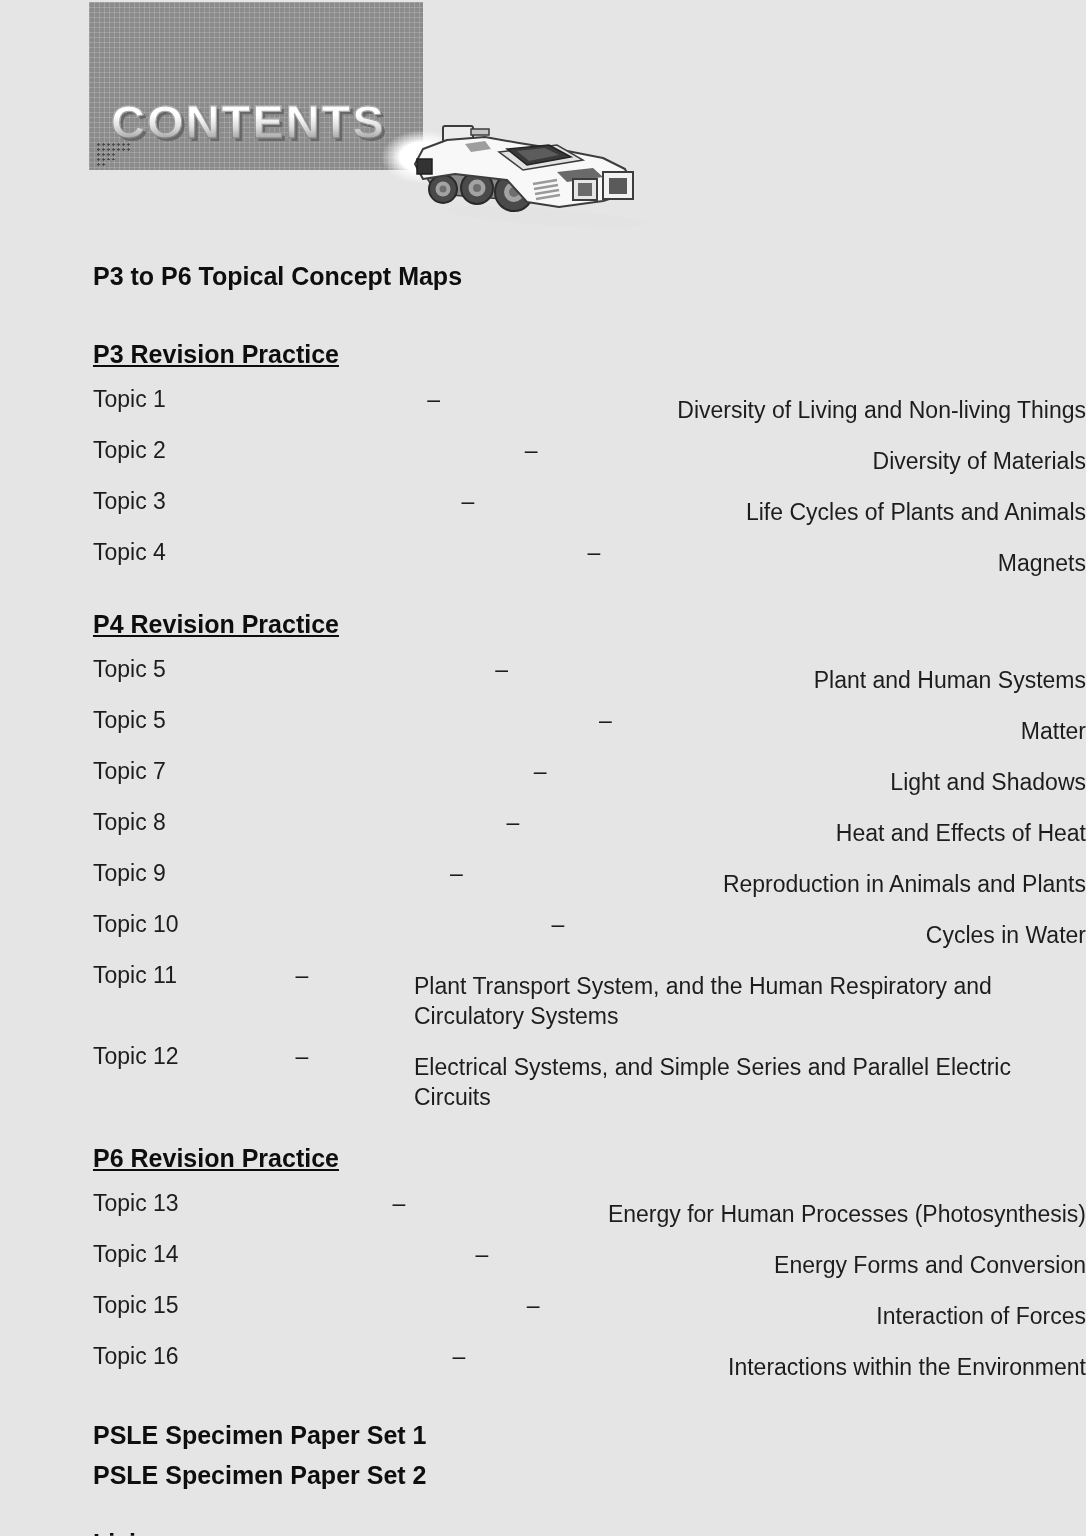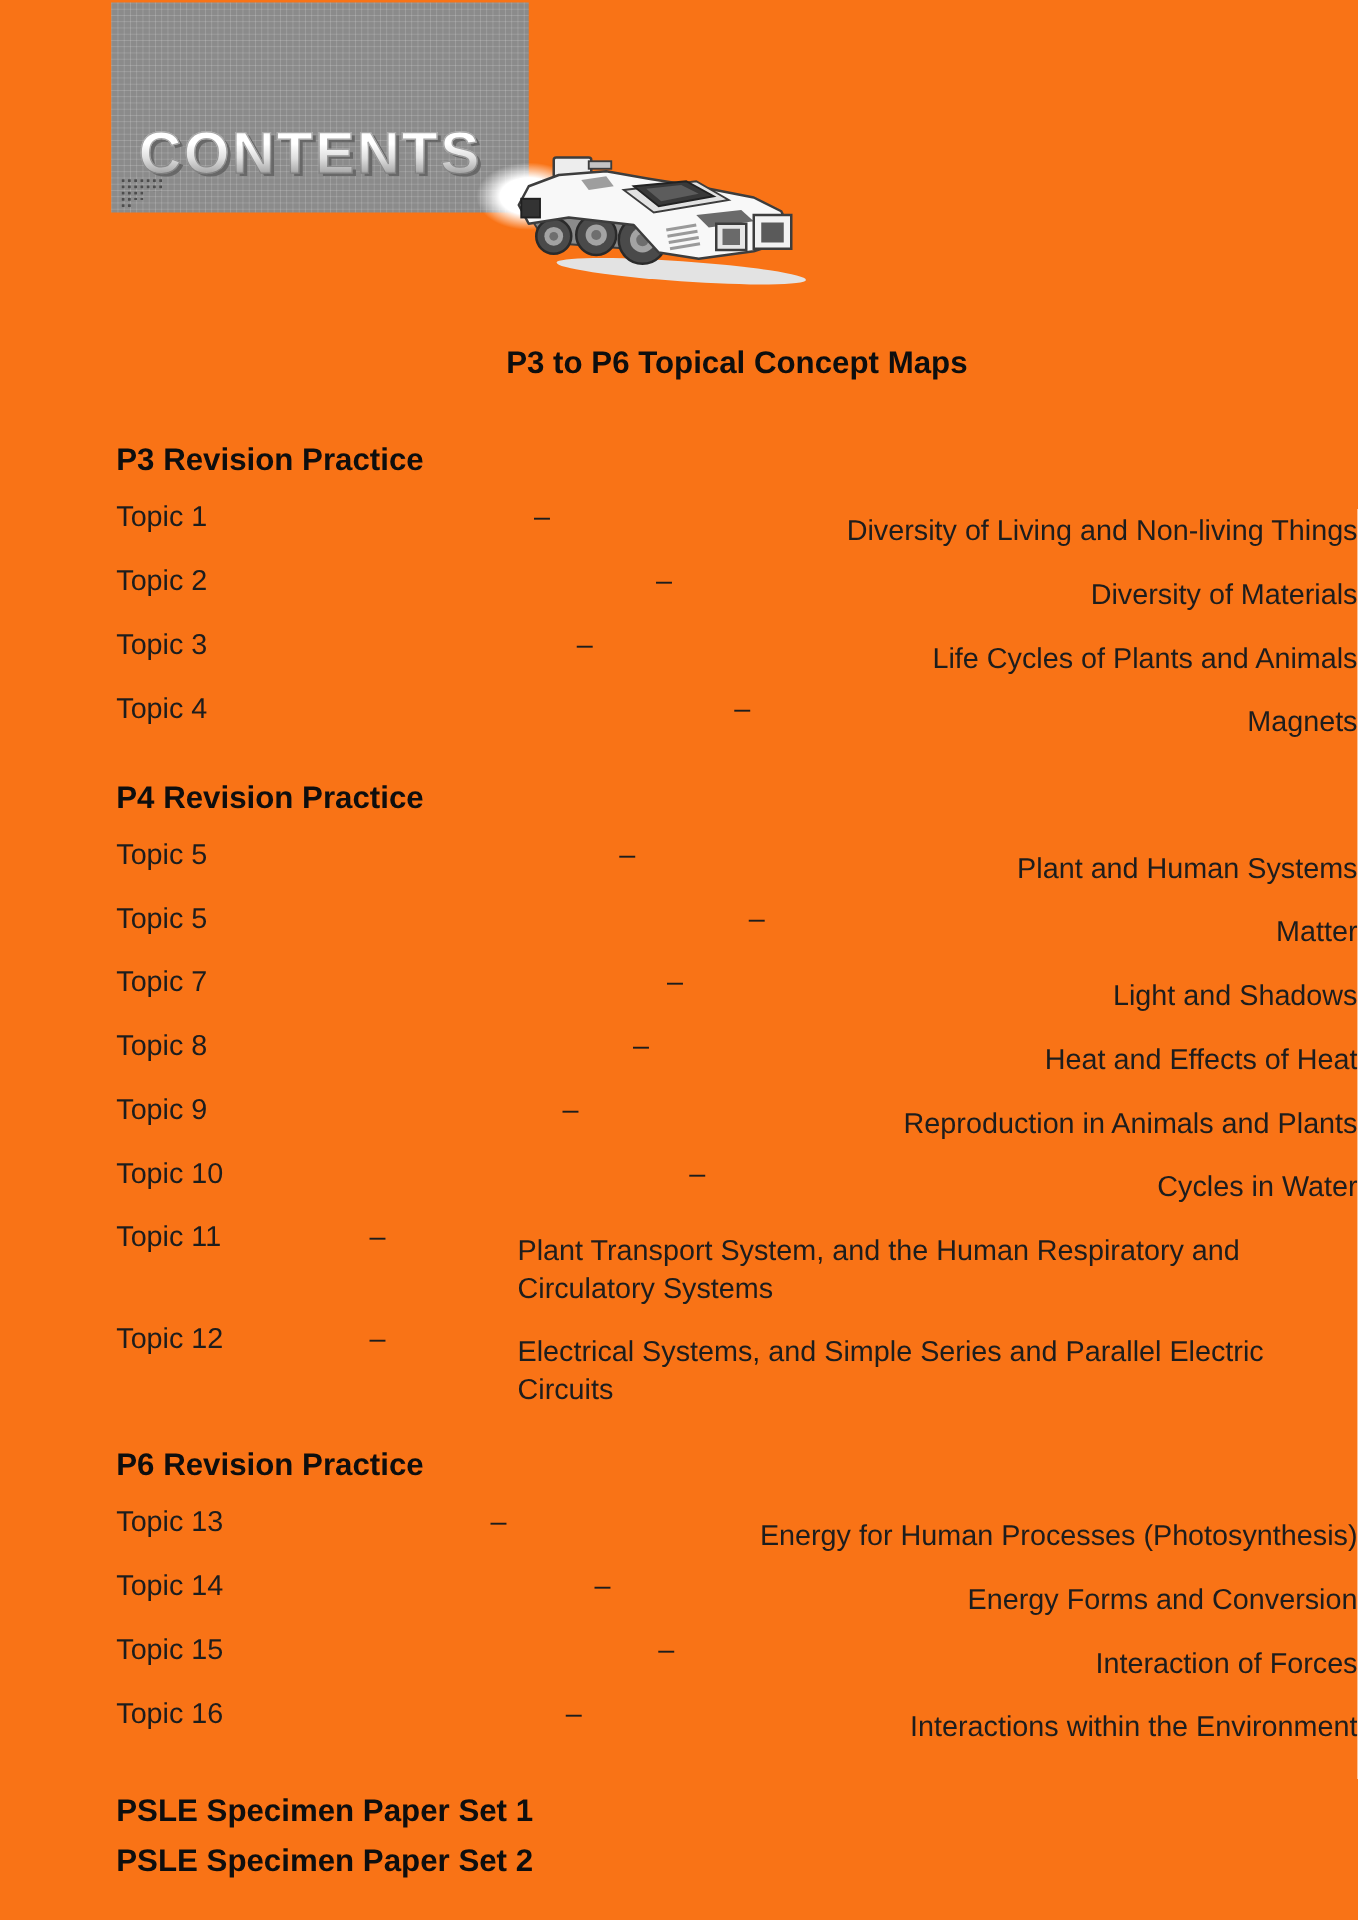--- a/index.html
+++ b/index.html
@@ -1,21 +1,21 @@
 <!DOCTYPE html>
 <html><head>
 <meta charset="utf-8">
 <style>
   * { box-sizing: border-box; }
   html, body { margin: 0; padding: 0; background: #ffffff; }
   .page {
     position: relative;
     width: 1086px;
     height: 1536px;
-    background: #f97316;
+    background: #e5e5e5;
     font-family: "Liberation Sans", sans-serif;
     overflow: hidden;
   }
 
   
   .header { position: relative; margin-left: 89px; height: 230px; }
   .banner {
     position: absolute; left: 0; top: 2px;
     width: 334px; height: 168px;
     background-color: #8b8b8b;
@@ -47,22 +47,22 @@
   .glow {
     position: absolute; left: 292px; top: 130px;
     width: 84px; height: 54px;
     background: radial-gradient(closest-side, #ffffff 55%, rgba(255,255,255,0));
   }
   .vehicle { position: absolute; left: 318px; top: 122px; }
 
   
   .toc { margin-left: 93px; font-size: 23px; color: #1d1d1d; }
   .heading { font-weight: bold; font-size: 25px; line-height: 28px; color: #0e0e0e; }
-  .intro { margin: 46px 0 50px 0; text-align: center; }
-  .sec-h { margin: 32px 0 16px 0; }
+  .intro { margin: 32px 0 50px 0; }
+  .sec-h { margin: 32px 0 16px 0; text-decoration: underline; }
   .row { display: flex; line-height: 30px; margin-bottom: 10px; justify-content: space-between; }
   .lbl { width: 122px; flex: none; }
   .dash { width: 38px; flex: none; }
   .ttl { max-width: 672px; margin-top: 11px; }
   .psle { margin: 38px 0 0 0; line-height: 30px; }
   .psle + .psle { margin-top: 10px; }
   .answers { margin: 38px 0 0 0; line-height: 30px; }
 </style>
 </head>
 <body>

